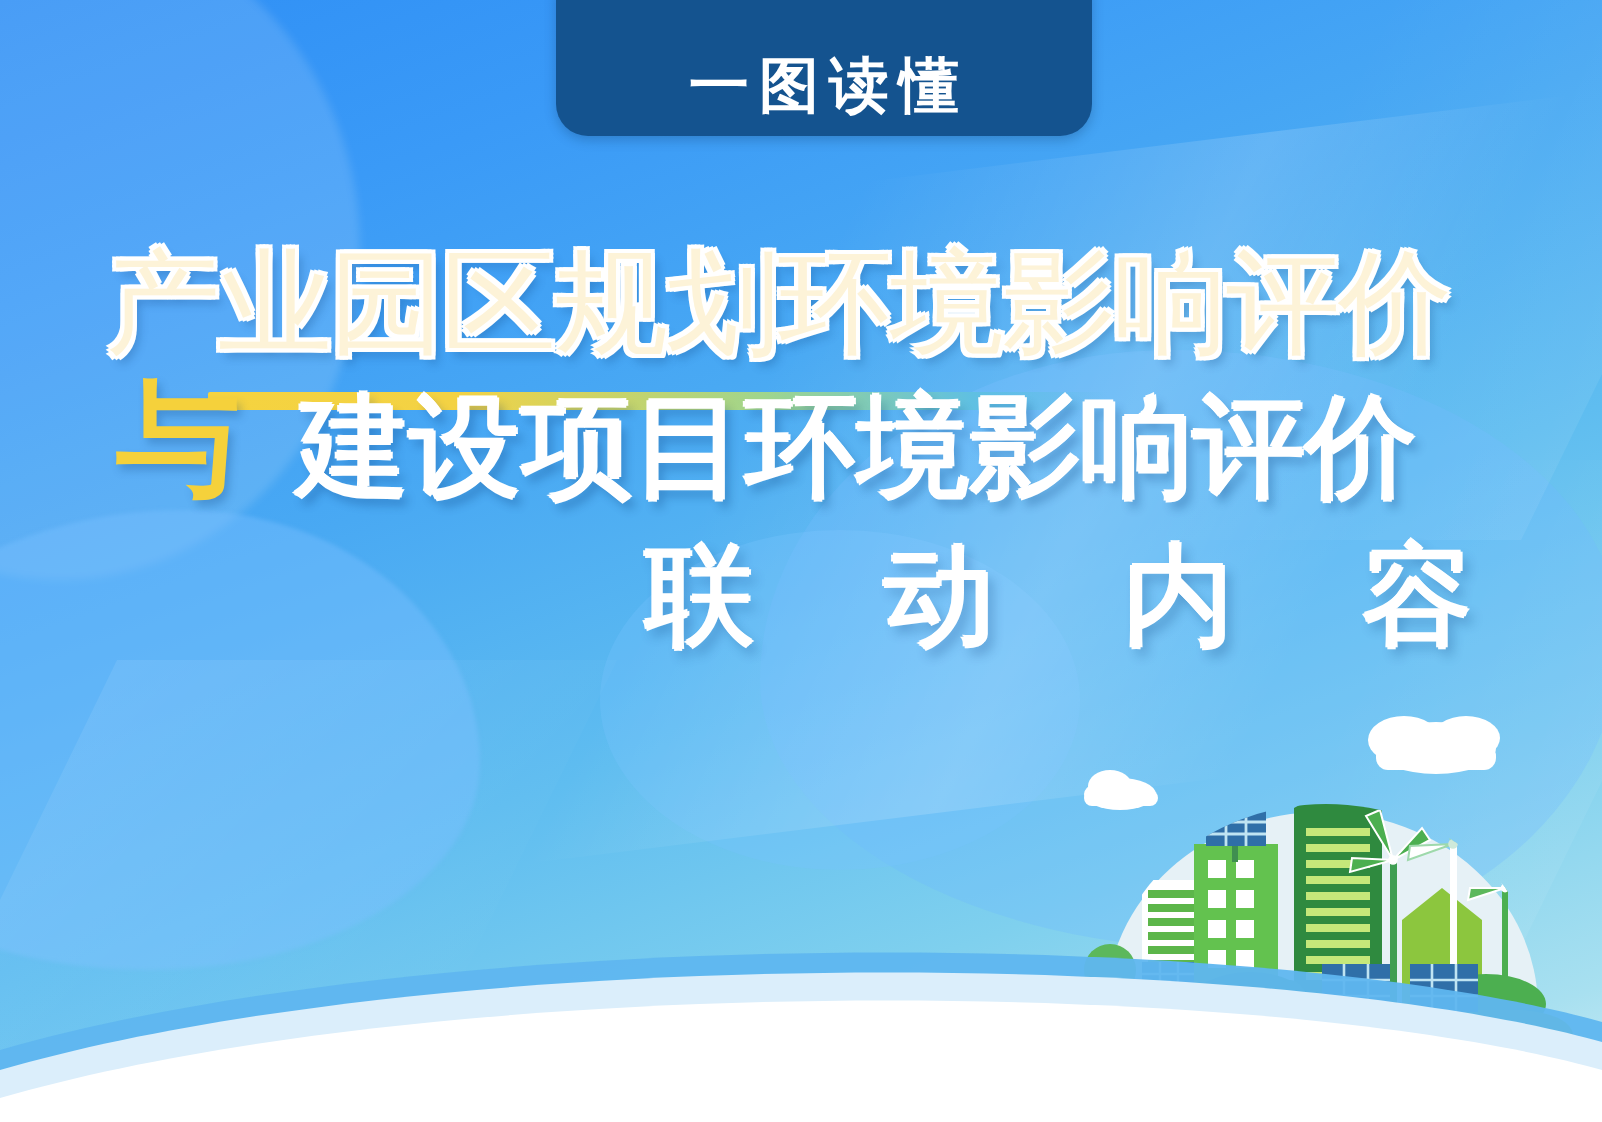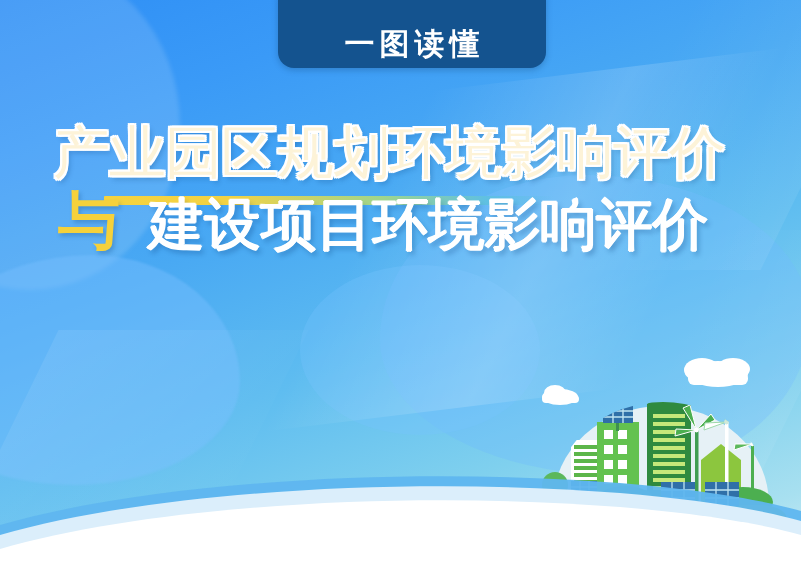--- a/index.html
+++ b/index.html
@@ -172,20 +172,21 @@
 
   <div id="titleblock">
     <div class="tline" id="line1">产业园区规划环境影响评价</div>
 
     <div id="line2wrap">
       <div id="yellowrule"></div>
       <div class="tline" id="yi">与</div>
       <div class="tline" id="line2">建设项目环境影响评价</div>
     </div>
 
+    <div class="tline" id="line3">联 动 内 容</div>
   </div>
 
   <svg id="scene-clouds" style="position:absolute;left:525px;top:352px;width:276px;height:90px;z-index:4;" viewBox="0 0 276 90">
     <g fill="#ffffff">
       <ellipse cx="193" cy="22" rx="30" ry="13"></ellipse>
       <ellipse cx="177" cy="18" rx="18" ry="12"></ellipse>
       <ellipse cx="208" cy="17" rx="17" ry="11"></ellipse>
       <rect x="163" y="20" width="60" height="13" rx="6"></rect>
       <ellipse cx="35" cy="45" rx="18" ry="8"></ellipse>
       <ellipse cx="30" cy="41" rx="11" ry="8"></ellipse>

